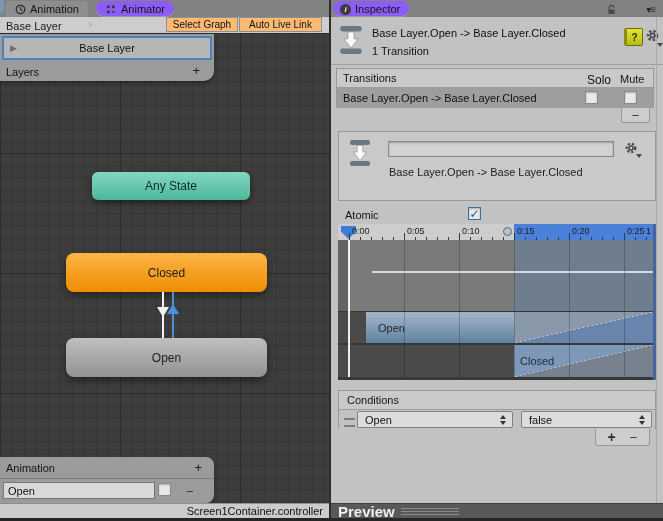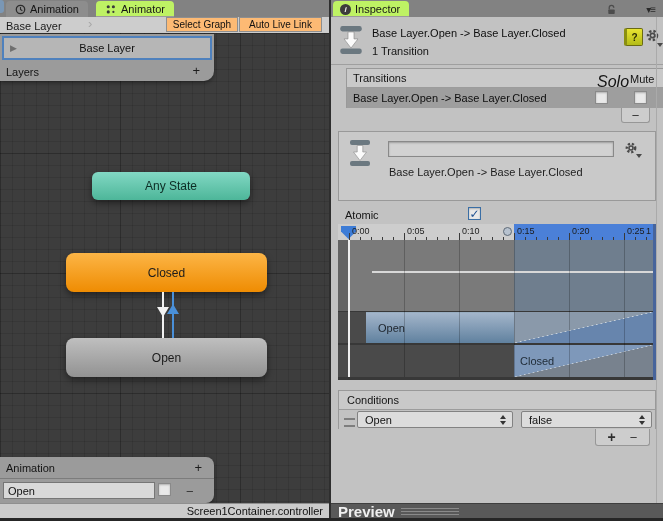--- a/index.html
+++ b/index.html
@@ -7,21 +7,21 @@
        font-family:"Liberation Sans","DejaVu Sans",sans-serif;background:#c2c2c2;
        -webkit-font-smoothing:antialiased;}
   .abs{position:absolute;}
 
   
   .left-panel{position:absolute;left:0;top:0;width:372px;height:521px;background:#3d3d3d;}
   .tabbar{position:absolute;left:0;top:0;width:100%;height:17px;background:#828282;}
   .tab{position:absolute;top:1px;height:16px;display:flex;align-items:center;gap:4px;
        padding:0 9px;font-size:11px;color:#151515;border-radius:4px 4px 0 0;}
   .tab.inactive{background:#8d8d8d;}
-  .tab.active{background:#bef264;box-shadow:0 -1px 0 #9a9a9a inset;}
+  .tab.active{background:#8b5cf6;box-shadow:0 -1px 0 #9a9a9a inset;border-radius:8px;}
   .menu-glyph{font-size:10px;color:#2a2a2a;letter-spacing:-1px;}
   .edge-sliver{position:absolute;left:0;top:0;width:4px;height:13px;background:#7a97b5;border-radius:0 3px 3px 0;}
 
   .toolbar{position:absolute;left:0;top:17px;width:100%;height:16px;background:#cdcdcd;border-bottom:1px solid #969696;}
   .crumb{position:absolute;left:6px;top:3px;font-size:11px;color:#1a1a1a;}
   .crumb-chev{position:absolute;left:88px;top:-1px;font-size:13px;color:#a7a7a7;}
   .tbtn{position:absolute;top:0px;height:15px;background:#fdba74;border:1px solid #8f8f8f;
         font-size:10px;color:#111;display:flex;align-items:center;justify-content:center;box-sizing:border-box;}
 
   .graph{position:absolute;left:0;top:33px;width:329px;height:470px;background-color:#3d3d3d;
@@ -248,24 +248,24 @@
         <span>?</span>
       </div>
       <svg class="abs" style="left:314px;top:11px;" width="15" height="15" viewBox="0 0 16 16">
         <circle cx="8" cy="8" r="4.8" fill="none" stroke="#4a4a4a" stroke-width="2.7" stroke-dasharray="2.5 2.1"></circle>
         <circle cx="8" cy="8" r="3.2" fill="#4a4a4a"></circle>
           <circle cx="8" cy="8" r="1.4" fill="#c2c2c2"></circle>
       </svg>
       <div class="gear-arrow" style="left:326px;top:26px;"></div>
     </div>
 
-    <div class="box" style="left:15px;top:68px;width:318px;height:40px;">
+    <div class="box" style="left:5px;top:68px;width:318px;height:40px;">
       <div class="box-head">
         <span style="margin-left:6px;">Transitions</span>
-        <span class="abs" style="left:250px;top:4px;font-size:16px;font-style:italic;">Solo</span>
+        <span class="abs" style="left:250px;top:4px;font-size:12px;">Solo</span>
         <span class="abs" style="left:283px;top:4px;font-size:11px;">Mute</span>
       </div>
       <div class="tr-row">
         <span style="margin-left:6px;">Base Layer.Open -&gt; Base Layer.Closed</span>
         <div class="cb abs" style="left:248px;top:3px;"></div>
         <div class="cb abs" style="left:287px;top:3px;"></div>
       </div>
     </div>
     <div class="small-btn" style="left:290px;top:108px;width:29px;height:15px;">
       <span class="minus-glyph">−</span>

